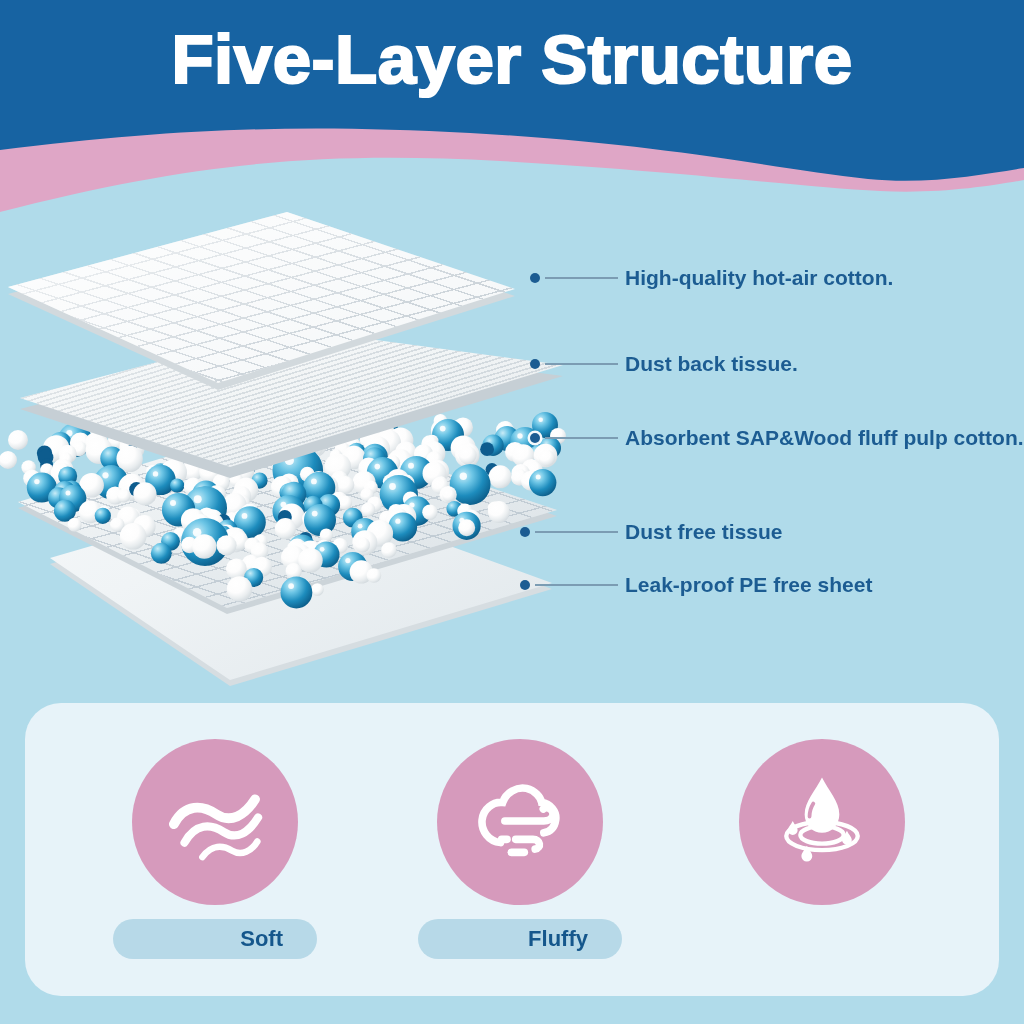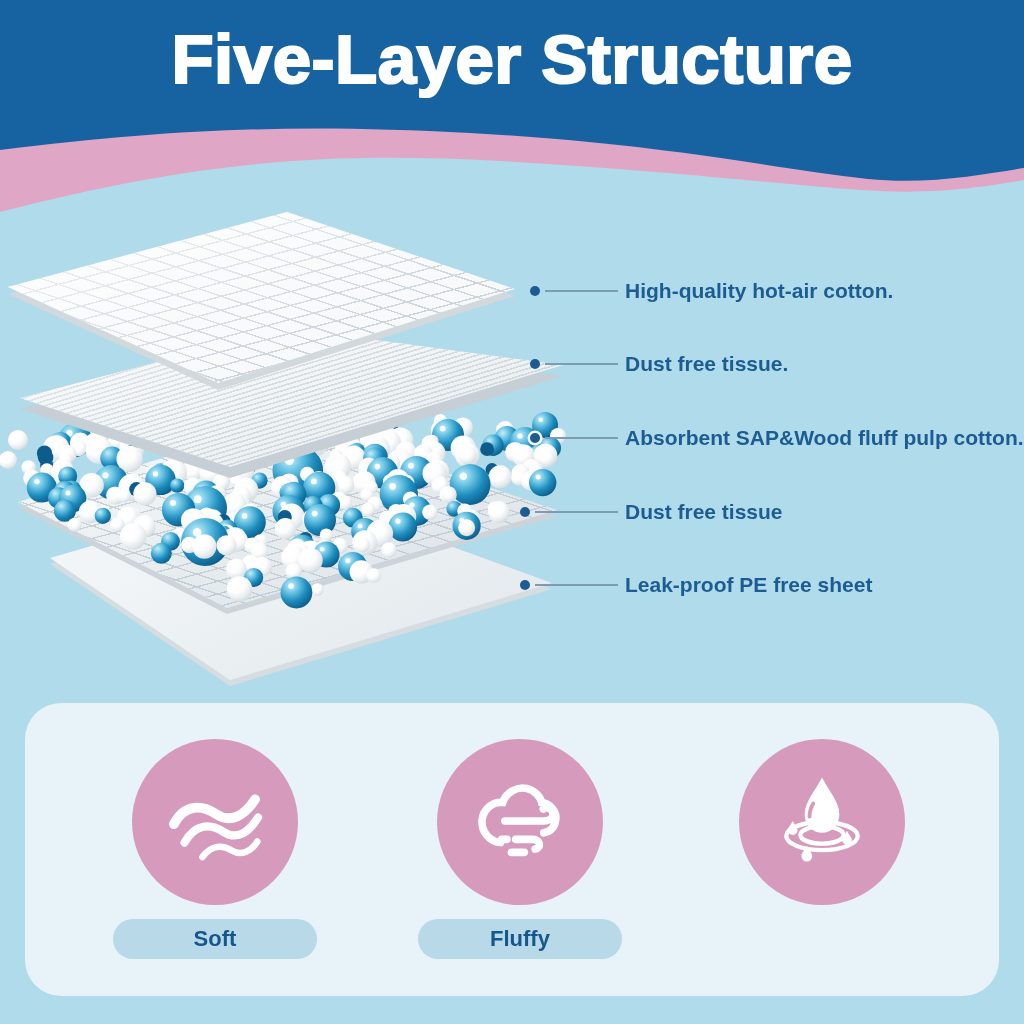--- a/index.html
+++ b/index.html
@@ -69,21 +69,21 @@
   .c-text{margin-left:7px;font-size:21px;font-weight:bold;color:var(--label-blue);white-space:nowrap;}
   .w73{width:73px}.w83{width:83px}
   
   .panel{position:absolute;left:25px;top:703px;width:974px;height:293px;
          border-radius:36px;background:var(--panel);}
   .feature{position:absolute;top:36px;width:230px;display:flex;flex-direction:column;align-items:center;}
   .f1{left:75px}.f2{left:380px}.f3{left:682px}
   .f-circle{width:166px;height:166px;border-radius:50%;background:var(--circle-pink);
             display:flex;align-items:center;justify-content:center;}
   .pill{margin-top:14px;height:40px;min-width:204px;padding:0 34px;border-radius:21px;
-        background:var(--pill);display:flex;align-items:center;justify-content:center;box-sizing:border-box;}
+        background:var(--pill);display:flex;align-items:center;justify-content:flex-end;box-sizing:border-box;}
   .pill-text{font-size:22px;font-weight:bold;color:#15578c;white-space:nowrap;}
 </style>
 </head>
 <body>
 
 <div class="canvas">
 
   <svg class="wave-svg" width="1024" height="230" viewBox="0 0 1024 230">
     <path style="fill:var(--wave-pink)" d="M0,0 L1024,0 L1024,180 C990,186 940,194 880,191 C800,187 690,172 500,161 C330,152 200,160 0,212 Z"></path>
     <path style="fill:var(--header-blue)" d="M0,0 L1024,0 L1024,168 C985,174 930,185 868,179 C770,168 660,143 470,133 C300,124 180,128 0,150 Z"></path>
@@ -523,36 +523,36 @@
           <circle cx="291.1" cy="396.1" r="2.9" fill="rgba(255,255,255,0.88)"></circle>
         </g>
     </svg>
 
     <div class="sheet-under l2u"></div>
     <div class="sheet l2"></div>
     <div class="sheet-under l1u"></div>
     <div class="sheet l1"></div>
   </div>
 
-  <div class="callout" style="left:530px;top:291px">
+  <div class="callout" style="left:530px;top:278px">
     <span class="c-dot"></span>
     <span class="c-line w73"></span>
     <span class="c-text">High-quality hot-air cotton.</span>
   </div>
   <div class="callout" style="left:530px;top:364px">
     <span class="c-dot"></span>
     <span class="c-line w73"></span>
-    <span class="c-text">Dust free tissue.</span>
+    <span class="c-text">Dust back tissue.</span>
   </div>
   <div class="callout" style="left:530px;top:438px">
     <span class="c-dot ringed"></span>
     <span class="c-line w73"></span>
     <span class="c-text">Absorbent SAP&amp;Wood fluff pulp cotton.</span>
   </div>
-  <div class="callout" style="left:520px;top:512px">
+  <div class="callout" style="left:520px;top:532px">
     <span class="c-dot"></span>
     <span class="c-line w83"></span>
     <span class="c-text">Dust free tissue</span>
   </div>
   <div class="callout" style="left:520px;top:585px">
     <span class="c-dot"></span>
     <span class="c-line w83"></span>
     <span class="c-text">Leak-proof PE free sheet</span>
   </div>
 

